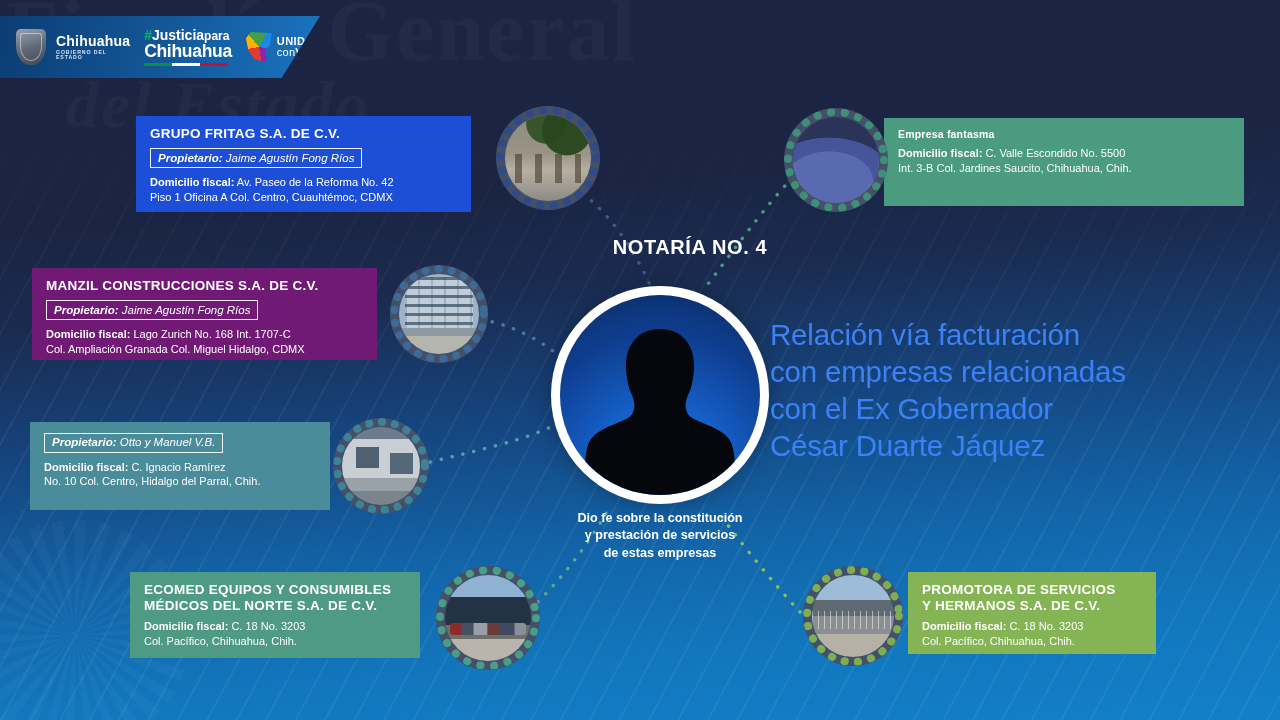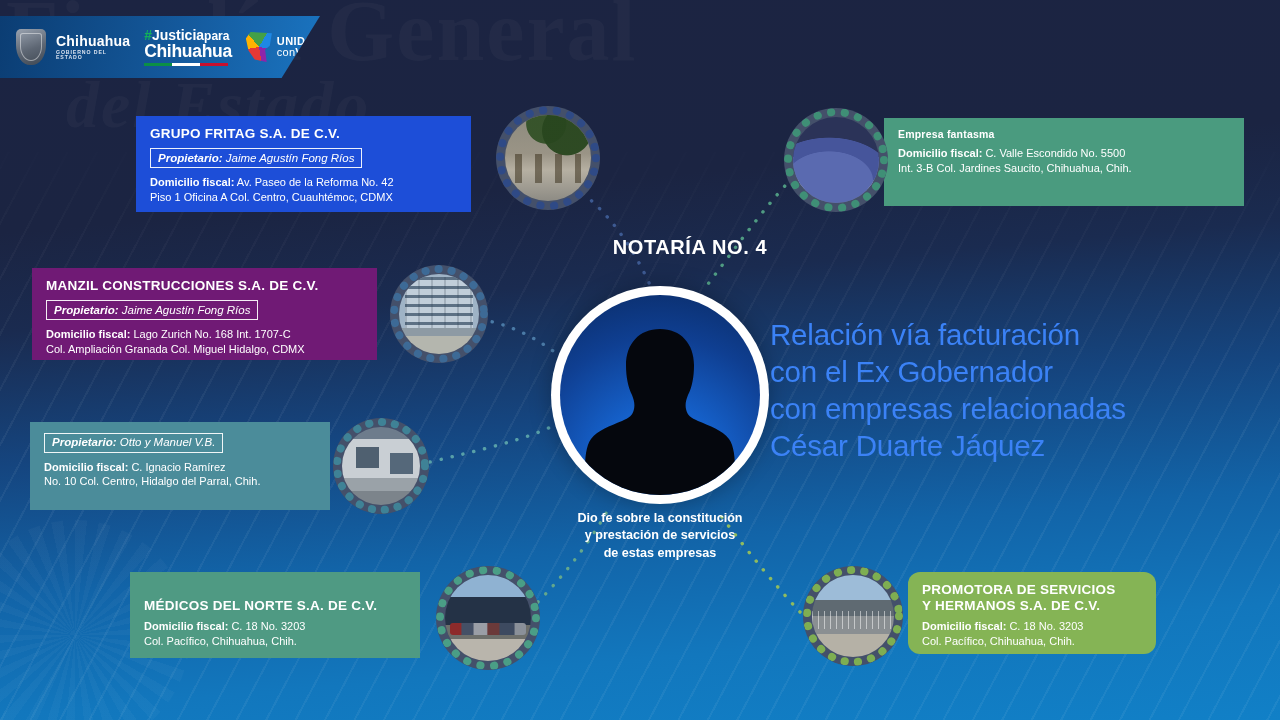--- a/index.html
+++ b/index.html
@@ -425,39 +425,39 @@
     <div class="inner">
         <div class="ph-shop"></div>
       </div>
     <svg class="ring" viewBox="0 0 96 96">
       <circle cx="48" cy="48" r="44" fill="none" stroke="#3f8296" stroke-width="8" stroke-linecap="round" stroke-dasharray="0.2 12.8"></circle>
     </svg>
   </div>
 
   <div class="card" style="left:130px; top:572px; width:290px; height:86px; background:#4f9a83;">
     <div class="title">
-      <br>
+      <span>ECOMED EQUIPOS Y CONSUMIBLES</span><br>
       <span>MÉDICOS DEL NORTE S.A. DE C.V.</span>
     </div>
     <div class="addr">
       <b>Domicilio fiscal:</b>
       <span>C. 18 No. 3203</span><br>
       <span>Col. Pacífico, Chihuahua, Chih.</span>
     </div>
   </div>
   <div class="photo" style="left:436px; top:566px; width:104px; height:104px;">
     <div class="inner">
         <div class="ph-warehouse"></div>
       </div>
     <svg class="ring" viewBox="0 0 104 104">
       <circle cx="52" cy="52" r="48" fill="none" stroke="#4a9e86" stroke-width="8" stroke-linecap="round" stroke-dasharray="0.2 13.6"></circle>
     </svg>
   </div>
 
-  <div class="card" style="left:908px; top:572px; width:248px; height:82px; background:#85b455;border-radius:12px;">
+  <div class="card" style="left:908px; top:572px; width:248px; height:82px; background:#85b455;">
     <div class="title">
       <span>PROMOTORA DE SERVICIOS</span><br>
       <span>Y HERMANOS S.A. DE C.V.</span>
     </div>
     <div class="addr">
       <b>Domicilio fiscal:</b>
       <span>C. 18 No. 3203</span><br>
       <span>Col. Pacífico, Chihuahua, Chih.</span>
     </div>
   </div>
@@ -481,18 +481,18 @@
   </div>
 
   <div class="caption">
     <div>Dio fe sobre la constitución</div>
     <div>y prestación de servicios</div>
     <div>de estas empresas</div>
   </div>
 
   <div class="headline">
     <div>Relación vía facturación</div>
+    <div>con empresas relacionadas</div>
     <div>con el Ex Gobernador</div>
-    <div>con empresas relacionadas</div>
     <div>César Duarte Jáquez</div>
   </div>
 
 </div>
 
 </body></html>

